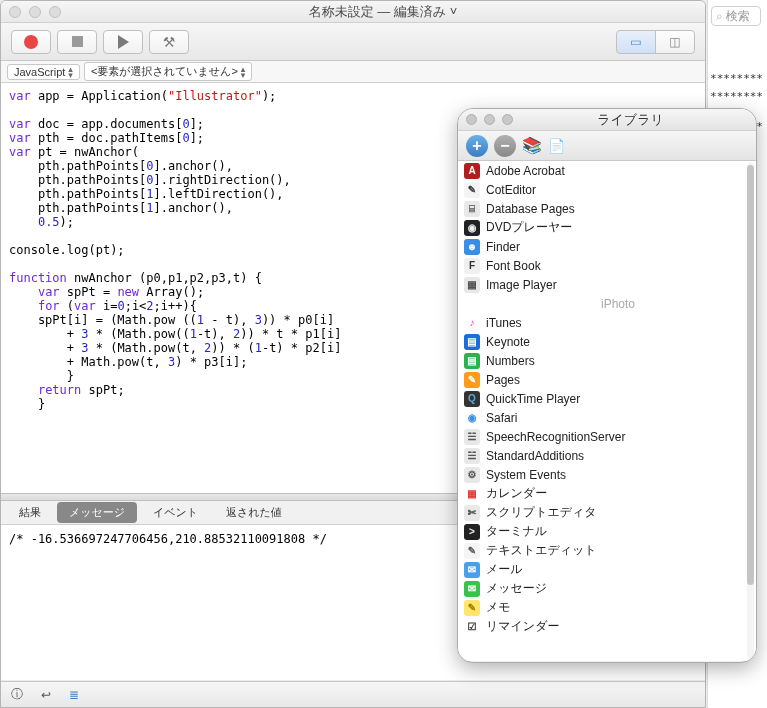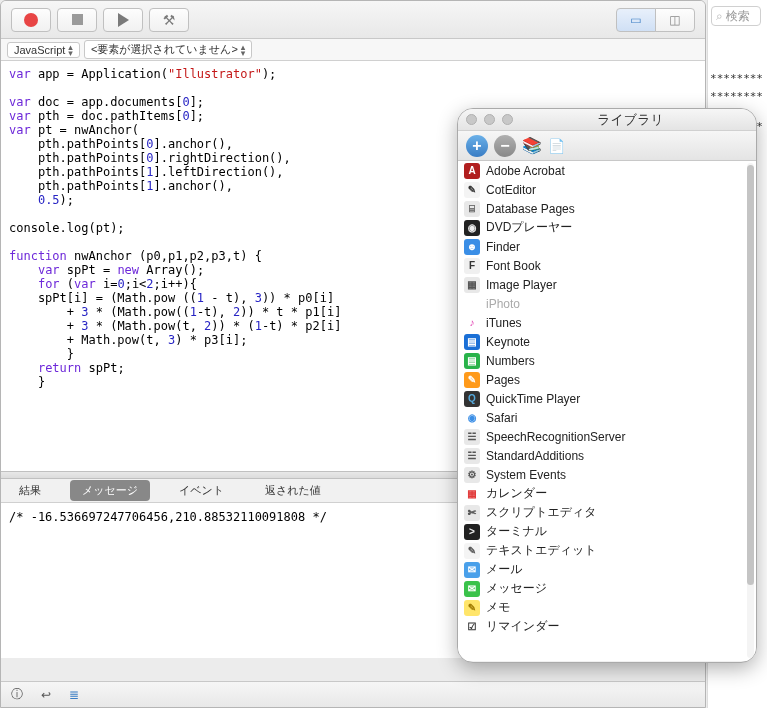--- a/index.html
+++ b/index.html
@@ -94,21 +94,21 @@
 .str { color: #c41919; }
 .num { color: #2724c4; }
 .divider { height: 8px; background: linear-gradient(#e8e8e8,#dcdcdc); border-top: 1px solid #c0c0c0; border-bottom: 1px solid #c0c0c0; }
 .tabs-row {
   height: 24px;
   background: #f1f1f1;
   border-bottom: 1px solid #d0d0d0;
   display: flex;
   align-items: center;
   padding: 0 6px;
-  gap: 17px;
+  gap: 4px;
   font-size: 11px;
 }
 .tab {
   padding: 3px 12px;
   border-radius: 4px;
   color: #333;
 }
 .tab.active { background: #888; color: #fff; }
 .console-area {
   background: #fff;
@@ -210,21 +210,21 @@
 .lib-item {
   height: 19px;
   display: flex;
   align-items: center;
   padding: 0 6px;
   gap: 6px;
   font-size: 12px;
   color: #222;
 }
 .lib-item.selected { background: #7a7a7a; color: #fff; }
-.lib-item.disabled { color: #aaa; padding-left: 28px; }
+.lib-item.disabled { color: #aaa; padding-left: 28px; justify-content: center; }
 .app-icon {
   width: 16px; height: 16px;
   border-radius: 3px;
   display: flex; align-items: center; justify-content: center;
   font-size: 10px; font-weight: bold;
   flex-shrink: 0;
 }
 .scrollbar-track {
   position: absolute;
   right: 2px; top: 54px;
@@ -257,20 +257,28 @@
     <div class="ln">is(</div>
     <div class="ln" style="margin-top:16px">i.j:</div>
     <div class="ln" style="margin-top:16px">iS(</div>
     <div class="ln">5/0</div>
     <div class="ln">5/0</div>
     <div class="ln blue">を返</div>
   </div>
 </div>
 
 <div class="main-window">
+  <div class="titlebar">
+    <div class="traffic">
+      <div class="dot"></div>
+      <div class="dot"></div>
+      <div class="dot"></div>
+    </div>
+    <div class="title-text">名称未設定 — 編集済み ˅</div>
+  </div>
 
   <div class="toolbar">
     <div class="tbtn">
         <div class="rec-dot"></div>
       </div>
     <div class="tbtn">
         <div class="stop-sq"></div>
       </div>
     <div class="tbtn">
         <div class="play-tri"></div>

